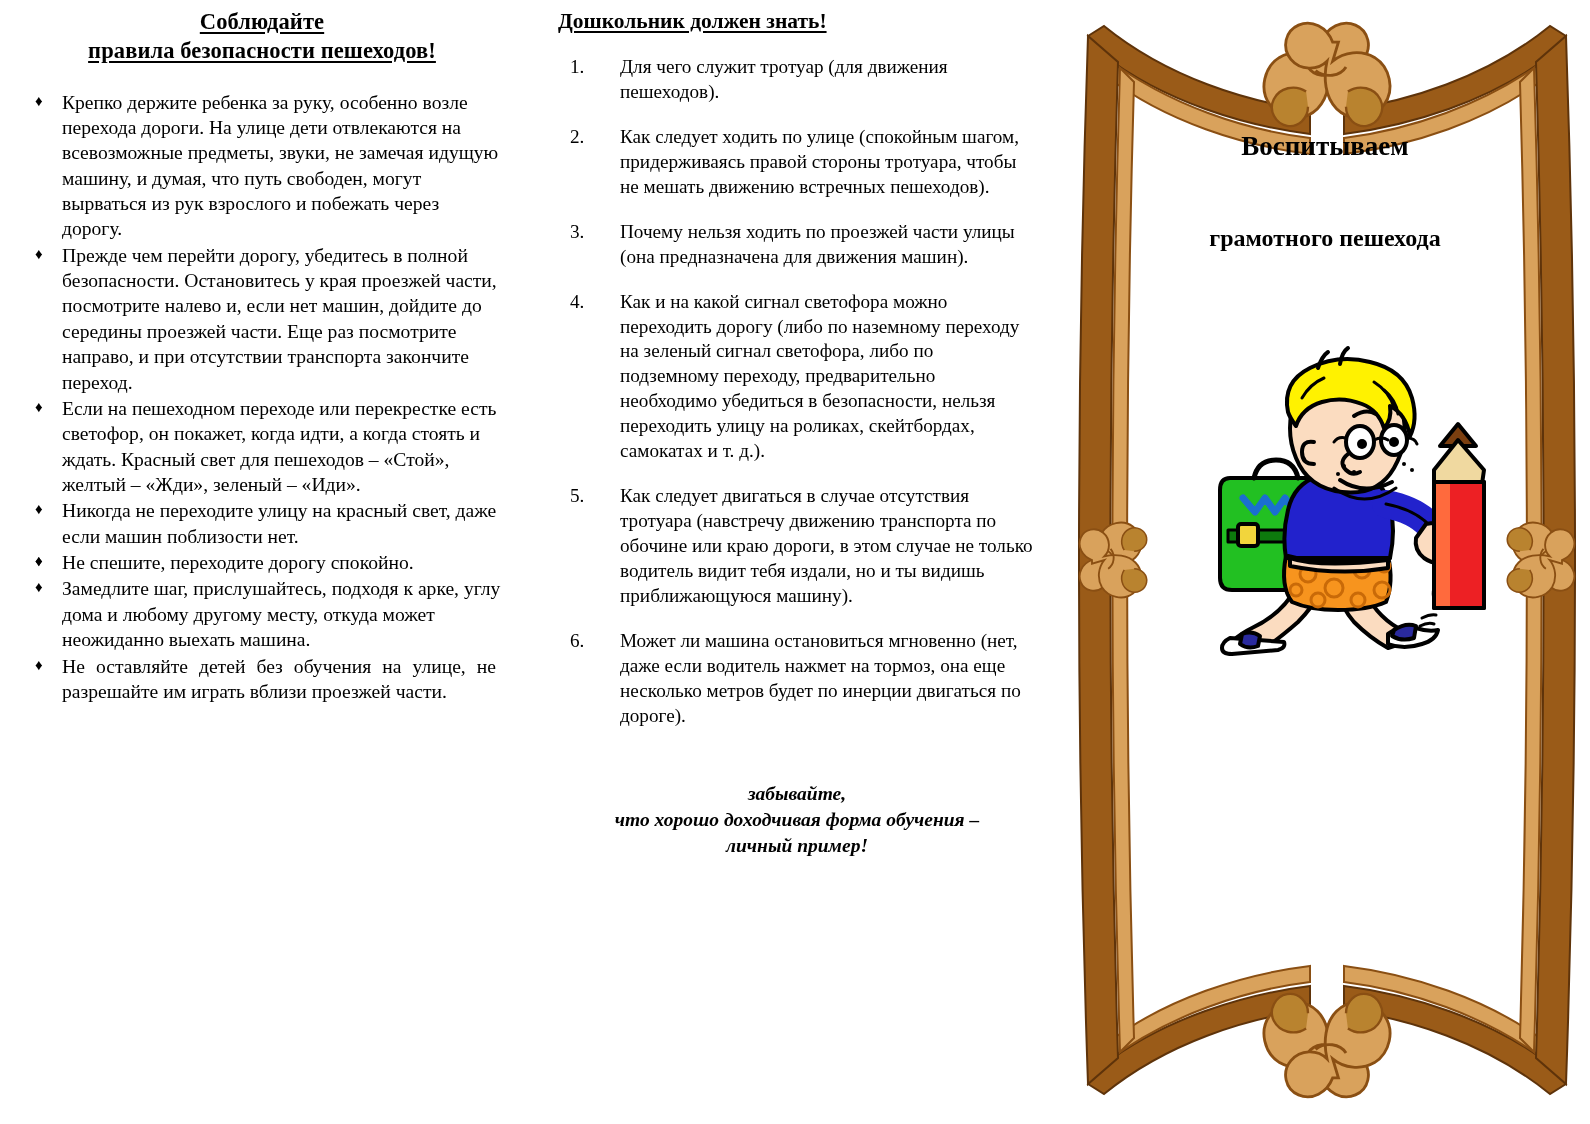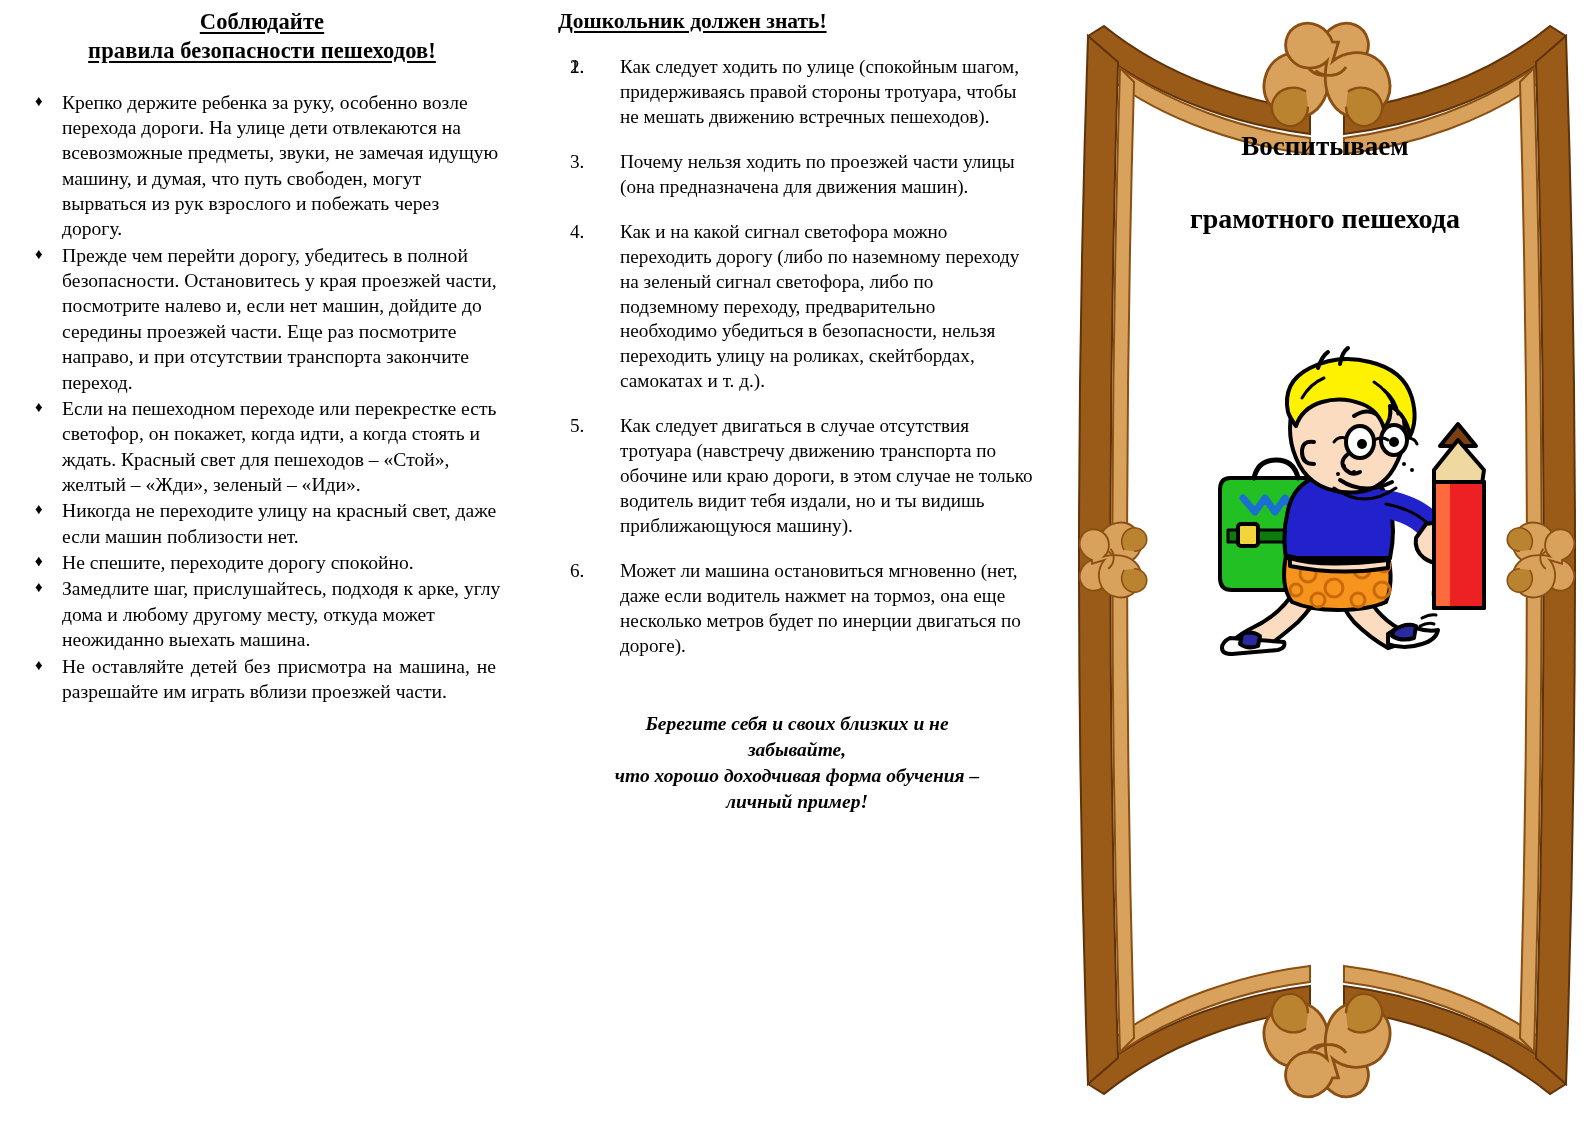--- a/index.html
+++ b/index.html
@@ -125,21 +125,21 @@
     position:absolute;
     left:40px;right:40px;
     top:130px;
     text-align:center;
     font-weight:bold;
     font-size:27px;
     line-height:1.2;
     z-index:3;
   }
   .title-block .t1{display:block;}
-  .title-block .t2{display:block;margin-top:40px;font-size:28px;font-family:Liberation Serif, serif;}
+  .title-block .t2{display:block;margin-top:62px;font-size:24px;font-family:Liberation Serif, serif;}
 
   .boy{
     position:absolute;
     left:108px;
     top:338px;
     width:340px;height:340px;
     z-index:3;
   }
   .boy svg{width:100%;height:100%;display:block;}
 </style>
@@ -155,38 +155,37 @@
     </div>
 
     <ul class="bullets">
       <li><span class="dia">♦</span><span>Крепко держите ребенка за руку, особенно возле перехода дороги. На улице дети отвлекаются на всевозможные предметы, звуки, не замечая идущую машину, и думая, что путь свободен, могут вырваться из рук взрослого и побежать через дорогу.</span></li>
       <li><span class="dia">♦</span><span>Прежде чем перейти дорогу, убедитесь в полной безопасности. Остановитесь у края проезжей части, посмотрите налево и, если нет машин, дойдите до середины проезжей части. Еще раз посмотрите направо, и при отсутствии транспорта закончите переход.</span></li>
       <li><span class="dia">♦</span><span>Если на пешеходном переходе или перекрестке есть светофор, он покажет, когда идти, а когда стоять и ждать. Красный свет для пешеходов – «Стой», желтый – «Жди», зеленый – «Иди».</span></li>
       <li><span class="dia">♦</span><span>Никогда не переходите улицу на красный свет, даже если машин поблизости нет.</span></li>
       <li><span class="dia">♦</span></li>
       <li><span class="dia">♦</span><span>Не спешите, переходите дорогу спокойно.</span></li>
       <li><span class="dia">♦</span><span>Замедлите шаг, прислушайтесь, подходя к арке, углу дома и любому другому месту, откуда может неожиданно выехать машина.</span></li>
-      <li class="justify"><span class="dia">♦</span><span>Не оставляйте детей без присмотра на машина, не разрешайте им играть вблизи проезжей части.</span></li>
+      <li class="justify"><span class="dia">♦</span><span>Не оставляйте детей без обучения на улице, не разрешайте им играть вблизи проезжей части.</span></li>
     </ul>
   </section>
 
   <section class="col2">
     <div class="head2 u" style="text-decoration:underline;text-underline-offset:3px;text-decoration-thickness:2px;">Дошкольник должен знать!</div>
 
     <ol class="nums">
-      <li><span class="num">1.</span></li>
+      <li><span class="num">1.</span><span>Для чего служит тротуар (для движения пешеходов).</span></li>
       <li><span class="num">2.</span><span>Как следует ходить по улице (спокойным шагом, придерживаясь правой стороны тротуара, чтобы не мешать движению встречных пешеходов).</span></li>
       <li><span class="num">3.</span><span>Почему нельзя ходить по проезжей части улицы (она предназначена для движения машин).</span></li>
       <li><span class="num">4.</span><span>Как и на какой сигнал светофора можно переходить дорогу (либо по наземному переходу на зеленый сигнал светофора, либо по подземному переходу, предварительно необходимо убедиться в безопасности, нельзя переходить улицу на роликах, скейтбордах, самокатах и т. д.).</span></li>
       <li><span class="num">5.</span><span>Как следует двигаться в случае отсутствия тротуара (навстречу движению транспорта по обочине или краю дороги, в этом случае не только водитель видит тебя издали, но и ты видишь приближающуюся машину).</span></li>
       <li><span class="num">6.</span><span>Может ли машина остановиться мгновенно (нет, даже если водитель нажмет на тормоз, она еще несколько метров будет по инерции двигаться по дороге).</span></li>
     </ol>
 
     <div class="closing">
-      <span>Берегите себя и своих близких и не</span>
       <span>забывайте,</span>
       <span>что хорошо доходчивая форма обучения –</span>
       <span>личный пример!</span>
     </div>
   </section>
 
   <section class="col3">
     <div class="frame-wrap">
       <svg class="frame-svg" viewBox="0 0 498 1108" xmlns="http://www.w3.org/2000/svg">
         <defs>

